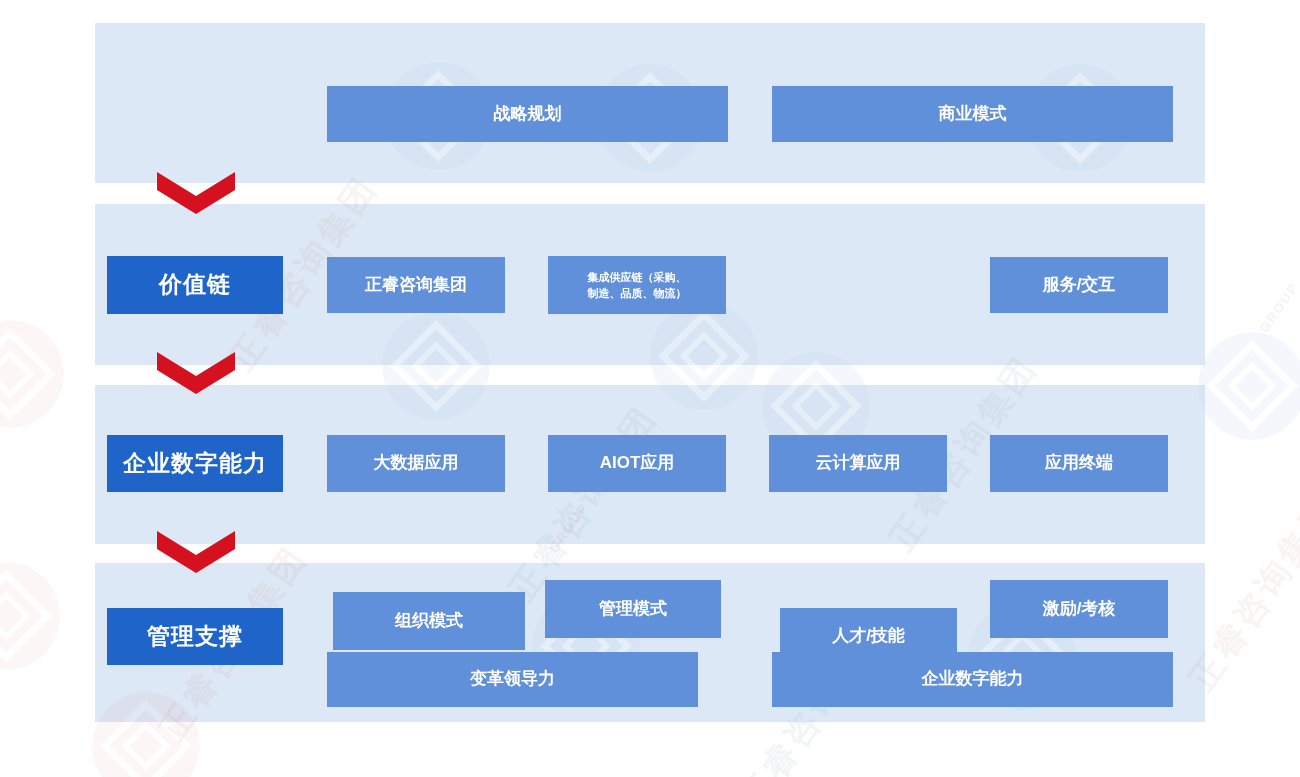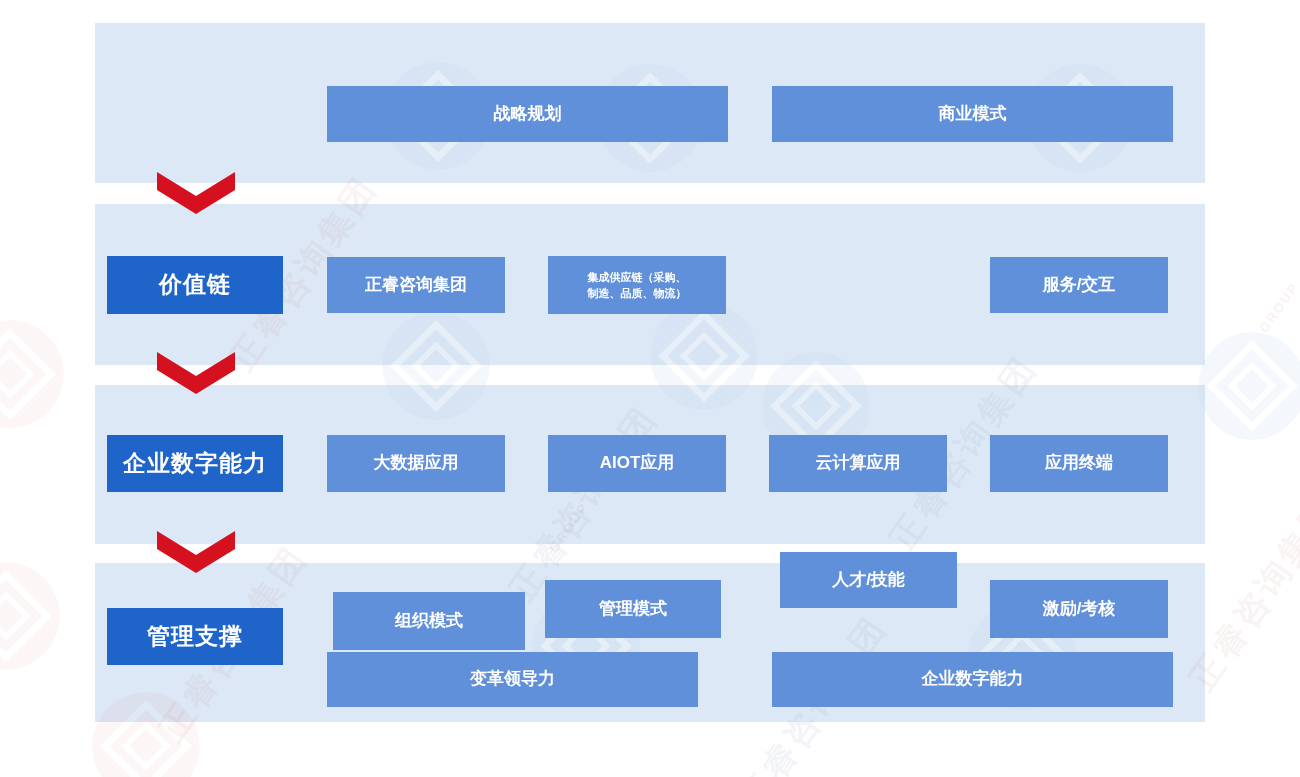--- a/index.html
+++ b/index.html
@@ -185,21 +185,21 @@
 
   <div class="box label-box" style="left:107px;top:608px;width:176px;height:57px">
     <span>管理支撑</span>
   </div>
   <div class="box item-box" style="left:333px;top:592px;width:192px;height:58px">
     <span>组织模式</span>
   </div>
   <div class="box item-box" style="left:545px;top:580px;width:176px;height:58px">
     <span>管理模式</span>
   </div>
-  <div class="box item-box" style="left:780px;top:552px;width:177px;height:56px">
+  <div class="box item-box" style="left:780px;top:608px;width:177px;height:56px">
     <span>人才/技能</span>
   </div>
   <div class="box item-box" style="left:990px;top:580px;width:178px;height:58px">
     <span>激励/考核</span>
   </div>
   <div class="box item-box" style="left:327px;top:652px;width:371px;height:55px">
     <span>变革领导力</span>
   </div>
   <div class="box item-box" style="left:772px;top:652px;width:401px;height:55px">
     <span>企业数字能力</span>

